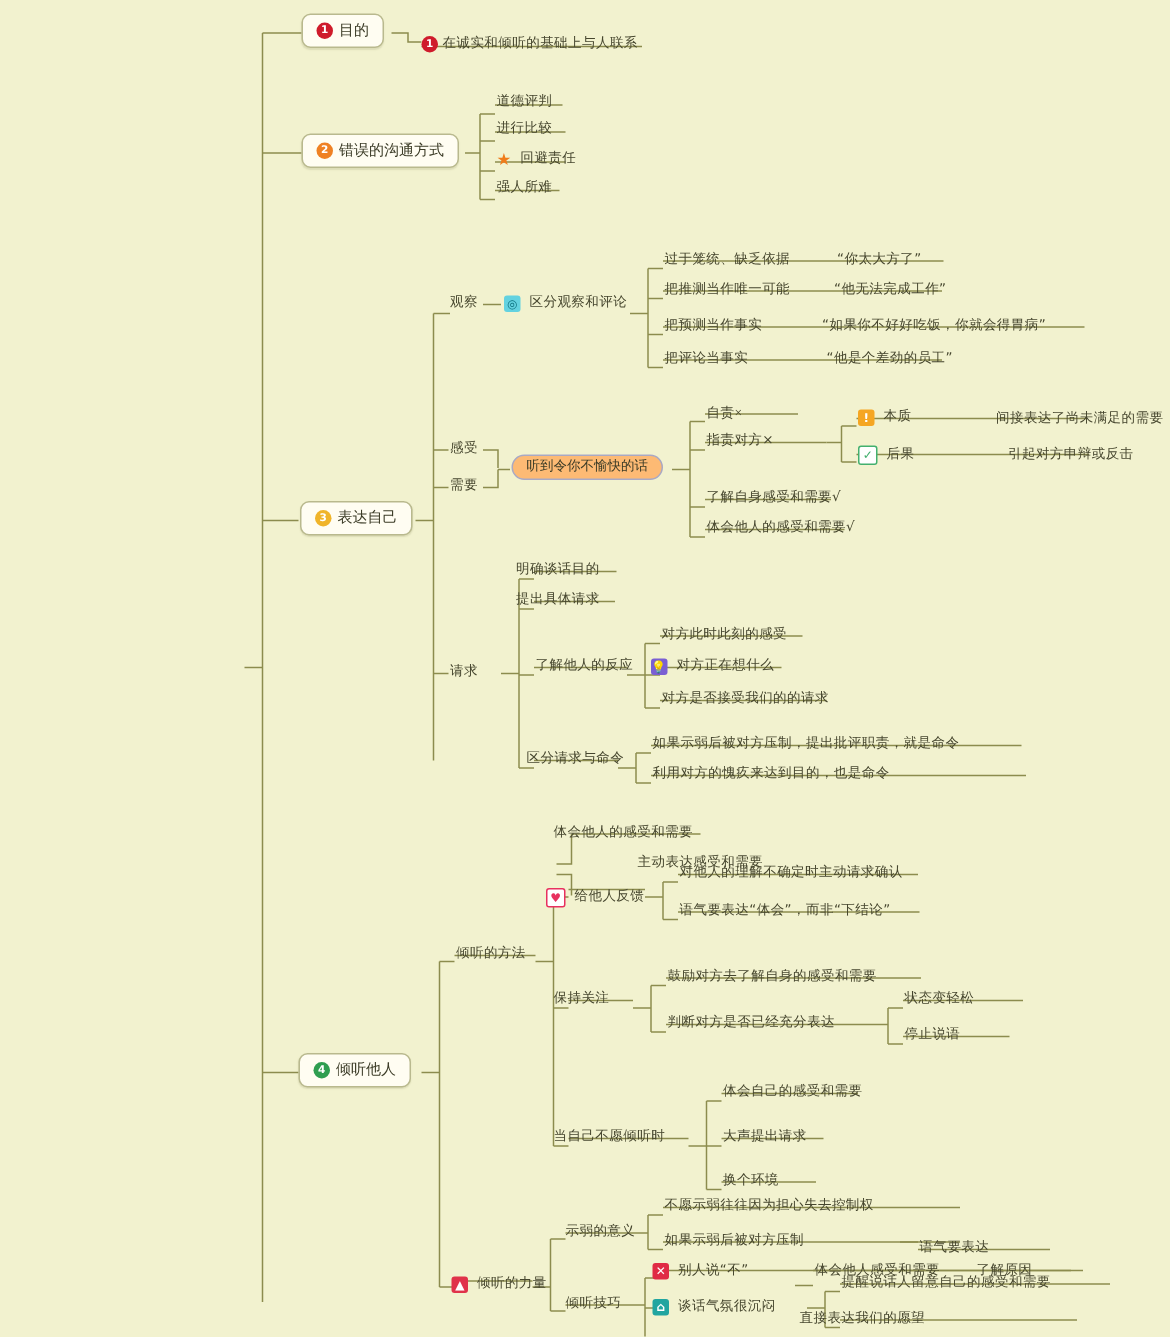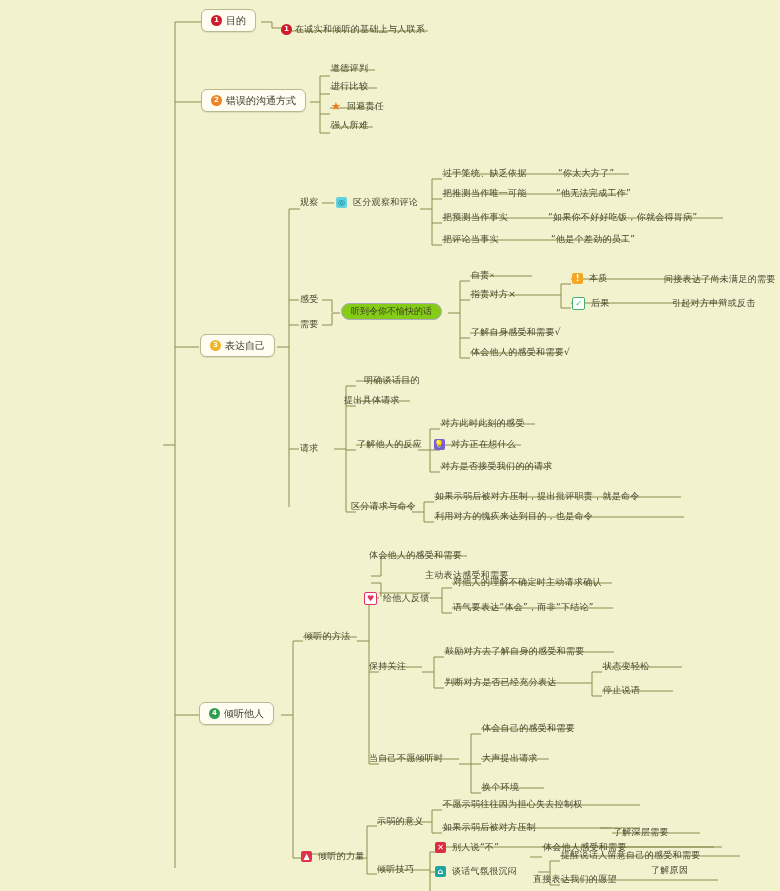--- a/index.html
+++ b/index.html
@@ -23,21 +23,21 @@
   .boxed{
     background:#fffdf2;
     border:1px solid #b9b98e;
     border-radius:6px;
     padding:5px 9px;
     font-size:10px;color:#3b3b26;
     box-shadow:0 1px 1px rgba(120,120,70,.18);
     display:flex;align-items:center;gap:4px;
   }
   .rounded-pill{
-    background:#84cc16;
+    background:#fdba74;
     border:1px solid #a9a9c4;
     border-radius:11px;
     padding:3px 9px;
     font-size:9px;color:#3b3b26;
   }
   
   #center{
     position:absolute;
     background:#ffffff;
     border:3px solid #7e7a2c;
@@ -334,21 +334,21 @@
     <span class="leaf">本质</span>
   </div>
   <div class="node leaf" style="left:664px;top:275px;">间接表达了尚未满足的需要</div>
   <div class="node inline-row" style="left:572px;top:297px;">
     <span class="sq sq-green">✓</span>
     <span class="leaf">后果</span>
   </div>
   <div class="node leaf" style="left:672px;top:299px;">引起对方申辩或反击</div>
 
   <div class="node leaf" style="left:300px;top:444px;">请求</div>
-  <div class="node leaf" style="left:344px;top:376px;margin-left:20px;">明确谈话目的</div>
+  <div class="node leaf" style="left:344px;top:376px;">明确谈话目的</div>
   <div class="node leaf" style="left:344px;top:396px;">提出具体请求</div>
   <div class="node leaf" style="left:357px;top:440px;">了解他人的反应</div>
   <div class="node leaf" style="left:351px;top:502px;">区分请求与命令</div>
 
   <div class="node leaf" style="left:441px;top:419px;">对方此时此刻的感受</div>
   <div class="node inline-row" style="left:434px;top:439px;">
     <span class="sq sq-purple">💡</span>
     <span class="leaf">对方正在想什么</span>
   </div>
   <div class="node leaf" style="left:441px;top:462px;">对方是否接受我们的的请求</div>
@@ -383,29 +383,29 @@
   <div class="node leaf" style="left:482px;top:754px;">大声提出请求</div>
   <div class="node leaf" style="left:482px;top:783px;">换个环境</div>
 
   <div class="node inline-row" style="left:301px;top:851px;">
     <span class="sq sq-redflag">▲</span>
     <span class="leaf">倾听的力量</span>
   </div>
   <div class="node leaf" style="left:377px;top:817px;">示弱的意义</div>
   <div class="node leaf" style="left:443px;top:800px;">不愿示弱往往因为担心失去控制权</div>
   <div class="node leaf" style="left:443px;top:823px;">如果示弱后被对方压制</div>
-  <div class="node leaf" style="left:613px;top:828px;">了解深层需要</div>
+  <div class="node leaf" style="left:613px;top:828px;">语气要表达</div>
 
   <div class="node leaf" style="left:377px;top:865px;">倾听技巧</div>
   <div class="node inline-row" style="left:435px;top:842px;">
     <span class="sq sq-red">✕</span>
     <span class="leaf">别人说“不”</span>
   </div>
   <div class="node leaf" style="left:543px;top:843px;">体会他人感受和需要</div>
-  <div class="node leaf" style="left:651px;top:843px;margin-top:23px;">了解原因</div>
+  <div class="node leaf" style="left:651px;top:843px;">了解原因</div>
 
   <div class="node inline-row" style="left:435px;top:866px;">
     <span class="sq sq-teal">⌂</span>
     <span class="leaf">谈话气氛很沉闷</span>
   </div>
   <div class="node leaf" style="left:561px;top:851px;">提醒说话人留意自己的感受和需要</div>
   <div class="node leaf" style="left:533px;top:875px;text-align:center;">直接表达我们的愿望</div>
 
 </div>
 

